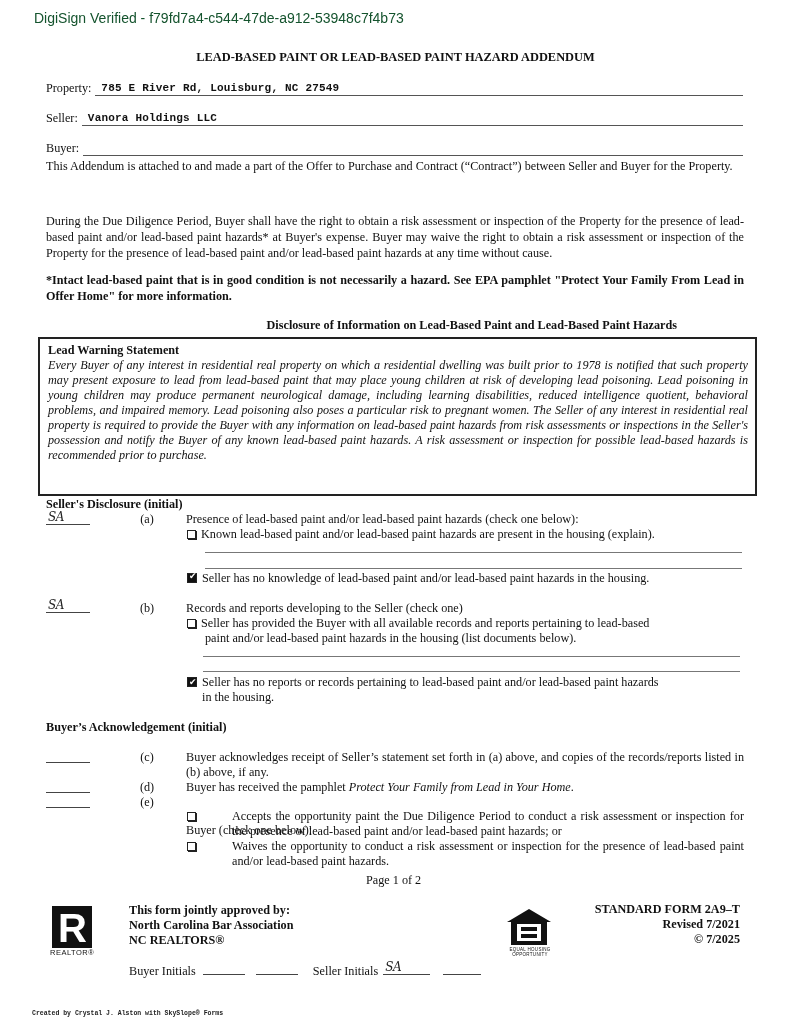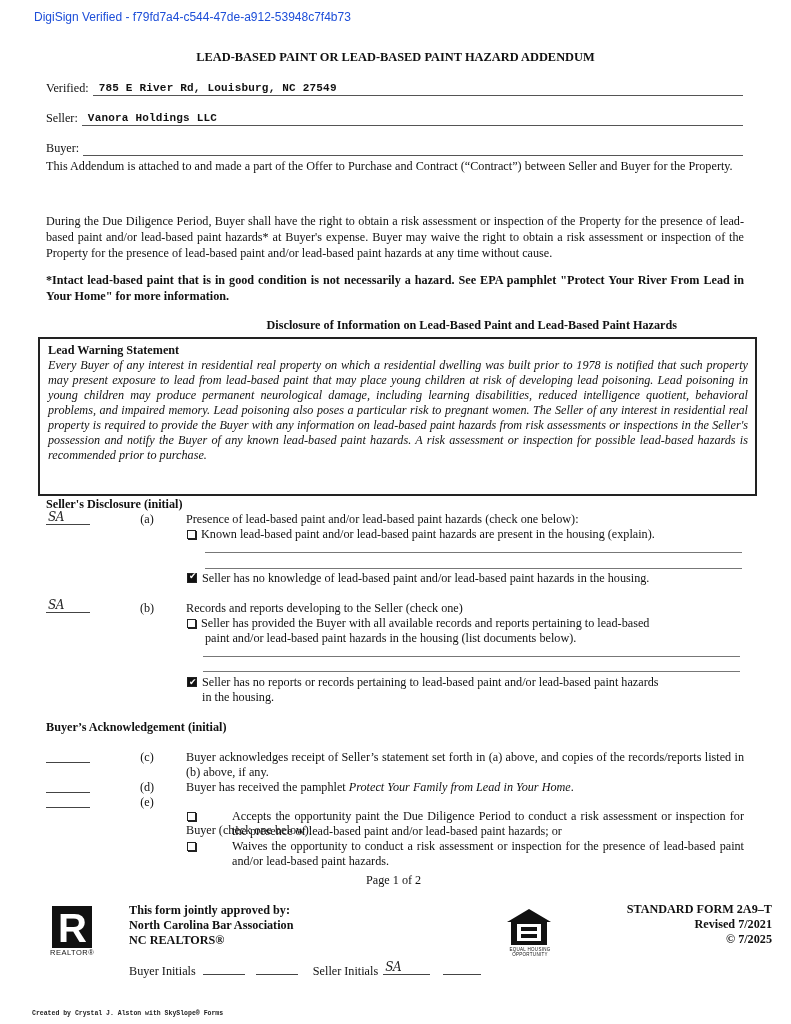--- a/index.html
+++ b/index.html
@@ -1,20 +1,20 @@
 <!DOCTYPE html>
 <html><head>
   <meta charset="utf-8">
   <style>
     html, body { margin: 0; padding: 0; background: #ffffff; }
     body { width: 791px; height: 1024px; position: relative; overflow: hidden;
            font-family: "Liberation Serif", "DejaVu Serif", serif; color: #111; font-size: 12.2px; }
     .abs { position: absolute; }
     .verify { left: 34px; top: 10px; font-family: "Liberation Sans", "DejaVu Sans", sans-serif;
-              font-size: 12px; color: #1d4ed8; }
+              font-size: 14px; color: #14532d; }
     .title { left: 0; width: 791px; top: 50px; text-align: center; font-weight: bold; font-size: 12.4px; }
     .field-row { left: 46px; width: 697px; height: 18px; display: flex; align-items: flex-end; }
     .field-label { white-space: nowrap; padding-right: 4px; }
     .field-line { flex: 1; border-bottom: 1px solid #555; height: 14px; position: relative; }
     .field-val { position: absolute; left: 6px; bottom: 1px; font-family: "Liberation Mono", "DejaVu Sans Mono", monospace;
                  font-weight: bold; font-size: 11px; letter-spacing: 0.2px; }
     .para { left: 46px; width: 698px; line-height: 16px; text-align: justify; }
     .bold { font-weight: bold; }
     .center-head { left: 0; width: 677px; text-align: right; font-weight: bold; }
     .warning-box { left: 38px; top: 337px; width: 719px; height: 159px; border: 2px solid #222; box-sizing: border-box; }
@@ -31,54 +31,54 @@
                          font-family: "DejaVu Sans", sans-serif; }
     .rule { border-bottom: 1px solid #777; height: 0; }
     .footer-bold { font-weight: bold; line-height: 15px; }
     .realtor-logo { left: 52px; top: 906px; width: 40px; height: 42px; background: #111; }
     .realtor-logo .r { position: absolute; left: 6px; top: 3px; color: #fff; font-family: "Liberation Sans", sans-serif;
                        font-weight: bold; font-size: 40px; line-height: 38px; }
     .realtor-cap { left: 50px; top: 948px; font-family: "Liberation Sans", sans-serif; font-size: 7.5px; letter-spacing: 0.5px; }
     .eho { left: 505px; top: 908px; width: 48px; height: 38px; }
     .eho-cap { left: 505px; top: 947px; width: 50px; font-family: "Liberation Sans", sans-serif; font-size: 4.5px;
                line-height: 5px; text-align: center; letter-spacing: 0.3px; }
-    .right-block { left: 560px; top: 902px; width: 212px; text-align: right; font-weight: bold; line-height: 15px; }
+    .right-block { left: 528px; top: 902px; width: 212px; text-align: right; font-weight: bold; line-height: 15px; }
     .created { left: 32px; top: 1010px; font-family: "Liberation Mono", "DejaVu Sans Mono", monospace;
                font-size: 6.5px; font-weight: bold; color: #222; }
     .blank { display: inline-block; border-bottom: 1px solid #444; height: 12px; vertical-align: baseline; position: relative; }
   </style>
 </head>
 <body>
 
 <div class="abs verify">DigiSign Verified - f79fd7a4-c544-47de-a912-53948c7f4b73</div>
 
 <div class="abs title">LEAD-BASED PAINT OR LEAD-BASED PAINT HAZARD ADDENDUM</div>
 
 <div class="abs field-row" style="top:78px;">
-  <span class="field-label">Verified:</span>
+  <span class="field-label">Property:</span>
   <span class="field-line">
     <span class="field-val">785 E River Rd, Louisburg, NC 27549</span>
   </span>
 </div>
 <div class="abs field-row" style="top:108px; left:46px;">
   <span class="field-label">Seller:</span>
   <span class="field-line">
     <span class="field-val">Vanora Holdings LLC</span>
   </span>
 </div>
 <div class="abs field-row" style="top:138px;align-items:flex-end;">
   <span class="field-label">Buyer:</span>
   <span class="field-line">
     <span class="field-val"></span>
   </span>
 </div>
 
 <div class="abs para" style="top:158px;">This Addendum is attached to and made a part of the Offer to Purchase and Contract (“Contract”) between Seller and Buyer for the Property.</div>
 <div class="abs para" style="top:213px;">During the Due Diligence Period, Buyer shall have the right to obtain a risk assessment or inspection of the Property for the presence of lead-based paint and/or lead-based paint hazards* at Buyer's expense.  Buyer may waive the right to obtain a risk assessment or inspection of the Property for the presence of lead-based paint and/or lead-based paint hazards at any time without cause.</div>
-<div class="abs para bold" style="top:272px;">*Intact lead-based paint that is in good condition is not necessarily a hazard.  See EPA pamphlet "Protect Your River From Lead in Your Home" for more information.</div>
+<div class="abs para bold" style="top:272px;">*Intact lead-based paint that is in good condition is not necessarily a hazard.  See EPA pamphlet "Protect Your Family From Lead in Offer Home" for more information.</div>
 
 <div class="abs center-head" style="top:318px;">Disclosure of Information on Lead-Based Paint and Lead-Based Paint Hazards</div>
 
 <div class="abs warning-box">
   <div class="inner">
     <div class="bold">Lead Warning Statement</div>
     <div class="warning-text">Every Buyer of any interest in residential real property on which a residential dwelling was built prior to 1978 is notified that such property may present exposure to lead from lead-based paint that may place young children at risk of developing lead poisoning. Lead poisoning in young children may produce permanent neurological damage, including learning disabilities, reduced intelligence quotient, behavioral problems, and impaired memory.  Lead poisoning also poses a particular risk to pregnant women. The Seller of any interest in residential real property is required to provide the Buyer with any information on lead-based paint hazards from risk assessments or inspections in the Seller's possession and notify the Buyer of any known lead-based paint hazards.  A risk assessment or inspection for possible lead-based hazards is recommended prior to purchase.</div>
   </div>
 </div>
 

